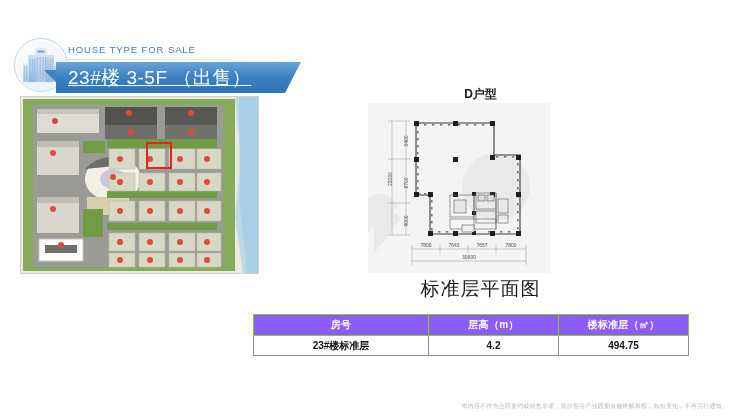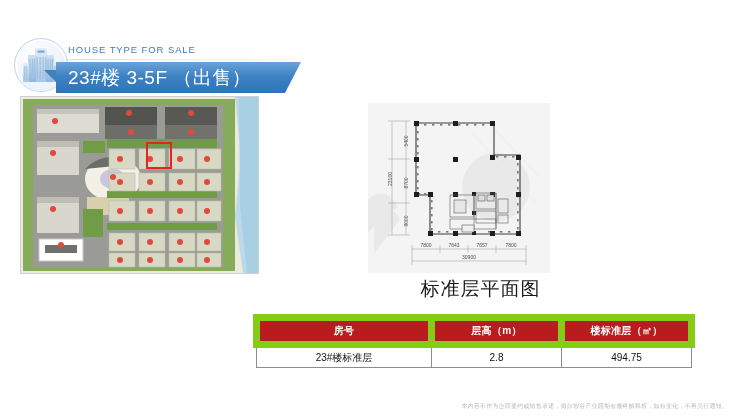--- a/index.html
+++ b/index.html
@@ -38,20 +38,21 @@
   .hdr-banner-tail{
     position:absolute;left:44px;top:52px;width:16px;height:16px;
     background:#2f74b6;opacity:.85;
     -webkit-clip-path:polygon(0 0,100% 0,100% 100%);
     clip-path:polygon(0 0,100% 0,100% 100%);
   }
   .hdr-title{
     position:absolute;left:68px;top:47px;height:25px;line-height:25px;
     color:#ffffff;font-size:19px;font-weight:400;white-space:nowrap;
     letter-spacing:.5px;
+    text-decoration:underline;
   }
 
   
   .siteplan{
     position:absolute;left:20px;top:96px;width:237px;height:176px;
     border:1px solid #cfcfcf;background:#e8eadf;overflow:hidden;
   }
   .siteplan svg{display:block;}
   .siteplan-hl{
     position:absolute;left:125px;top:45px;width:26px;height:27px;
@@ -72,27 +73,27 @@
     position:absolute;left:368px;top:276px;width:225px;text-align:center;
     font-size:19px;color:#1a1a1a;letter-spacing:1px;
   }
 
   
   .tbl{
     position:absolute;left:253px;top:314px;width:435px;
     border-collapse:collapse;table-layout:fixed;
   }
   .tbl th{
-    background:#b91c1c;color:#ffffff;font-size:10px;font-weight:700;
-    height:18px;text-align:center;border:7px solid #84cc16;
+    background:#8b5cf6;color:#ffffff;font-size:10px;font-weight:700;
+    height:18px;text-align:center;border:1px solid #84cc16;
     letter-spacing:.3px;
   }
   .tbl td{
     background:#ffffff;color:#111;font-size:10px;height:17px;
-    text-align:center;border:1px solid #8d8d8d;
+    text-align:center;border:1px solid #8d8d8d;font-weight:bold;
   }
 
   
   .footer{
     position:absolute;right:12px;bottom:6px;
     font-size:6px;color:#b8b8b8;white-space:nowrap;letter-spacing:.2px;
   }
 </style>
 </head>
 <body>
@@ -255,20 +256,21 @@
           <circle cx="32" cy="56" r="3"></circle>
             <circle cx="32" cy="112" r="3"></circle>
           <circle cx="40" cy="148" r="3"></circle>
             <circle cx="92" cy="80" r="3"></circle>
         </g>
       </g>
     </svg>
     <div class="siteplan-hl"></div>
   </div>
 
+  <div class="fp-title">D户型</div>
 
   <div class="fp-box">
     <svg width="182" height="170" viewBox="0 0 182 170">
       <rect width="182" height="170" fill="#f4f4f4"></rect>
 
       <g fill="#e9e9e9">
         <path d="M6 120 q14 -26 26 -4 q-12 18 -26 34 z"></path>
         <path d="M0 96 q18 -14 30 8 q-18 12 -30 26 z"></path>
         <circle cx="128" cy="84" r="34"></circle>
       </g>
@@ -409,21 +411,21 @@
     <thead>
       <tr>
         <th>房号</th>
         <th>层高（m）</th>
         <th>楼标准层（㎡）</th>
       </tr>
     </thead>
     <tbody>
       <tr>
         <td>23#楼标准层</td>
-        <td>2.8</td>
+        <td>4.2</td>
         <td>494.75</td>
       </tr>
     </tbody>
   </table>
 
   <div class="footer">本内容不作为合同要约或销售承诺，海尔智谷产业园期有最终解释权，如有变化，不再另行通知。</div>
 
 </div>
 
 </body></html>

